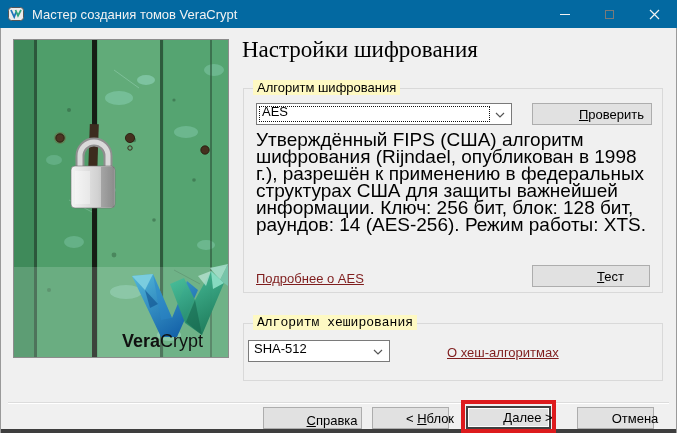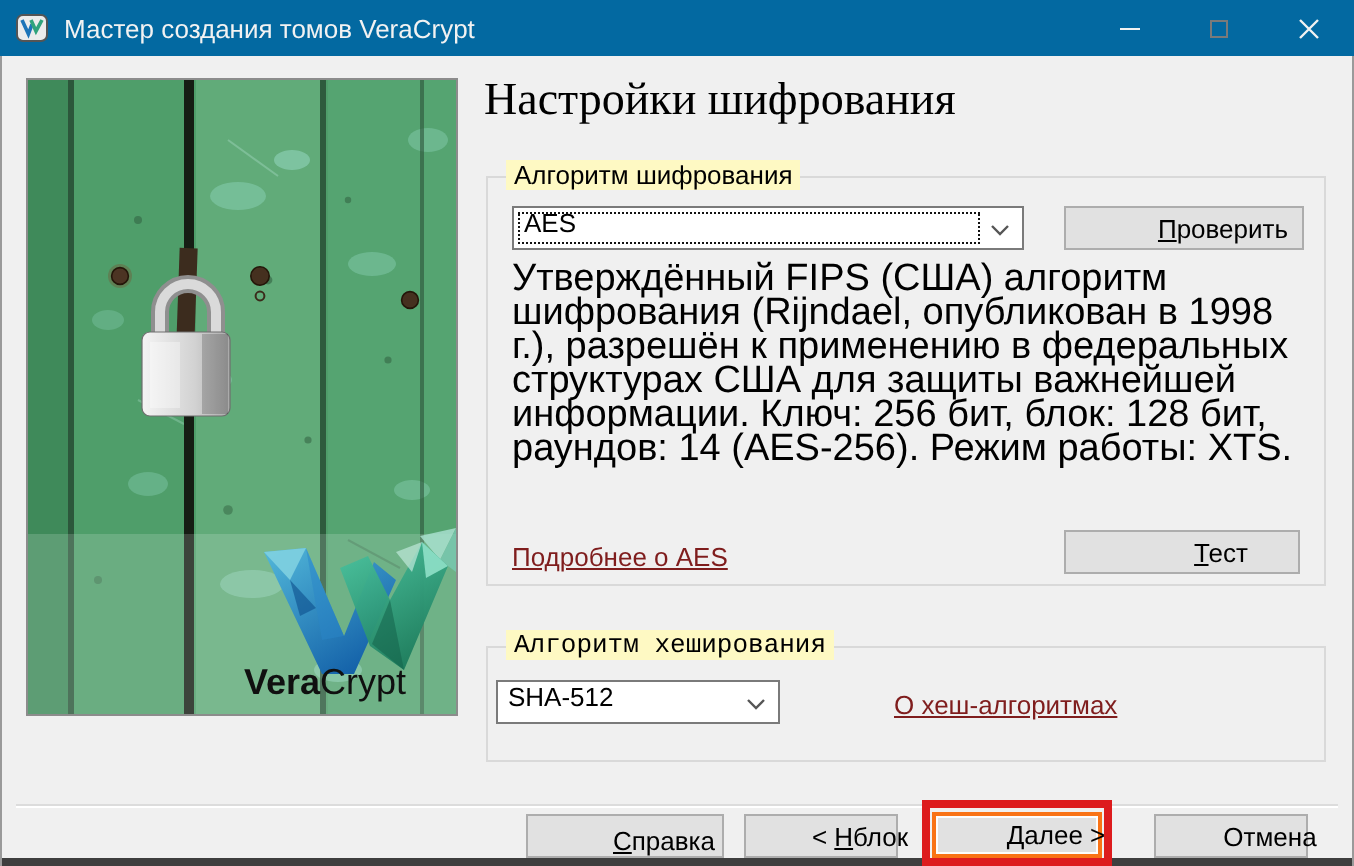--- a/index.html
+++ b/index.html
@@ -71,21 +71,21 @@
     font-size:13px; white-space:nowrap;padding-left:39px;
   }
   .btn .mn { text-decoration:underline; }
   .btn-benchmark { left:532px; top:103px; width:120px; }
   .btn-test      { left:532px; top:265px; width:118px; }
   .btn-help      { left:263px; top:407px; width:99px;align-items:flex-end; }
   .btn-back      { left:372px; top:407px; width:77px; }
   .btn-cancel    { left:577px; top:407px; width:77px;text-align:center; }
   .btn-next {
     left:466px; top:406px; width:85px; height:23px;
-    border:2px solid #f97316; box-shadow: inset 0 0 0 1px #fdfdfd;
+    border:2px solid #404040; box-shadow: inset 0 0 0 1px #fdfdfd;
     z-index:20;
   }
 
   
   .desc {
     position:absolute; left:256px; top:131px; width:398px;
     font-size:19px; line-height:17px;
   }
   .link { position:absolute; text-decoration:underline; color:#7f1d1d; white-space:nowrap; cursor:pointer; }
   .link-aes  { left:256px; top:271px; }

